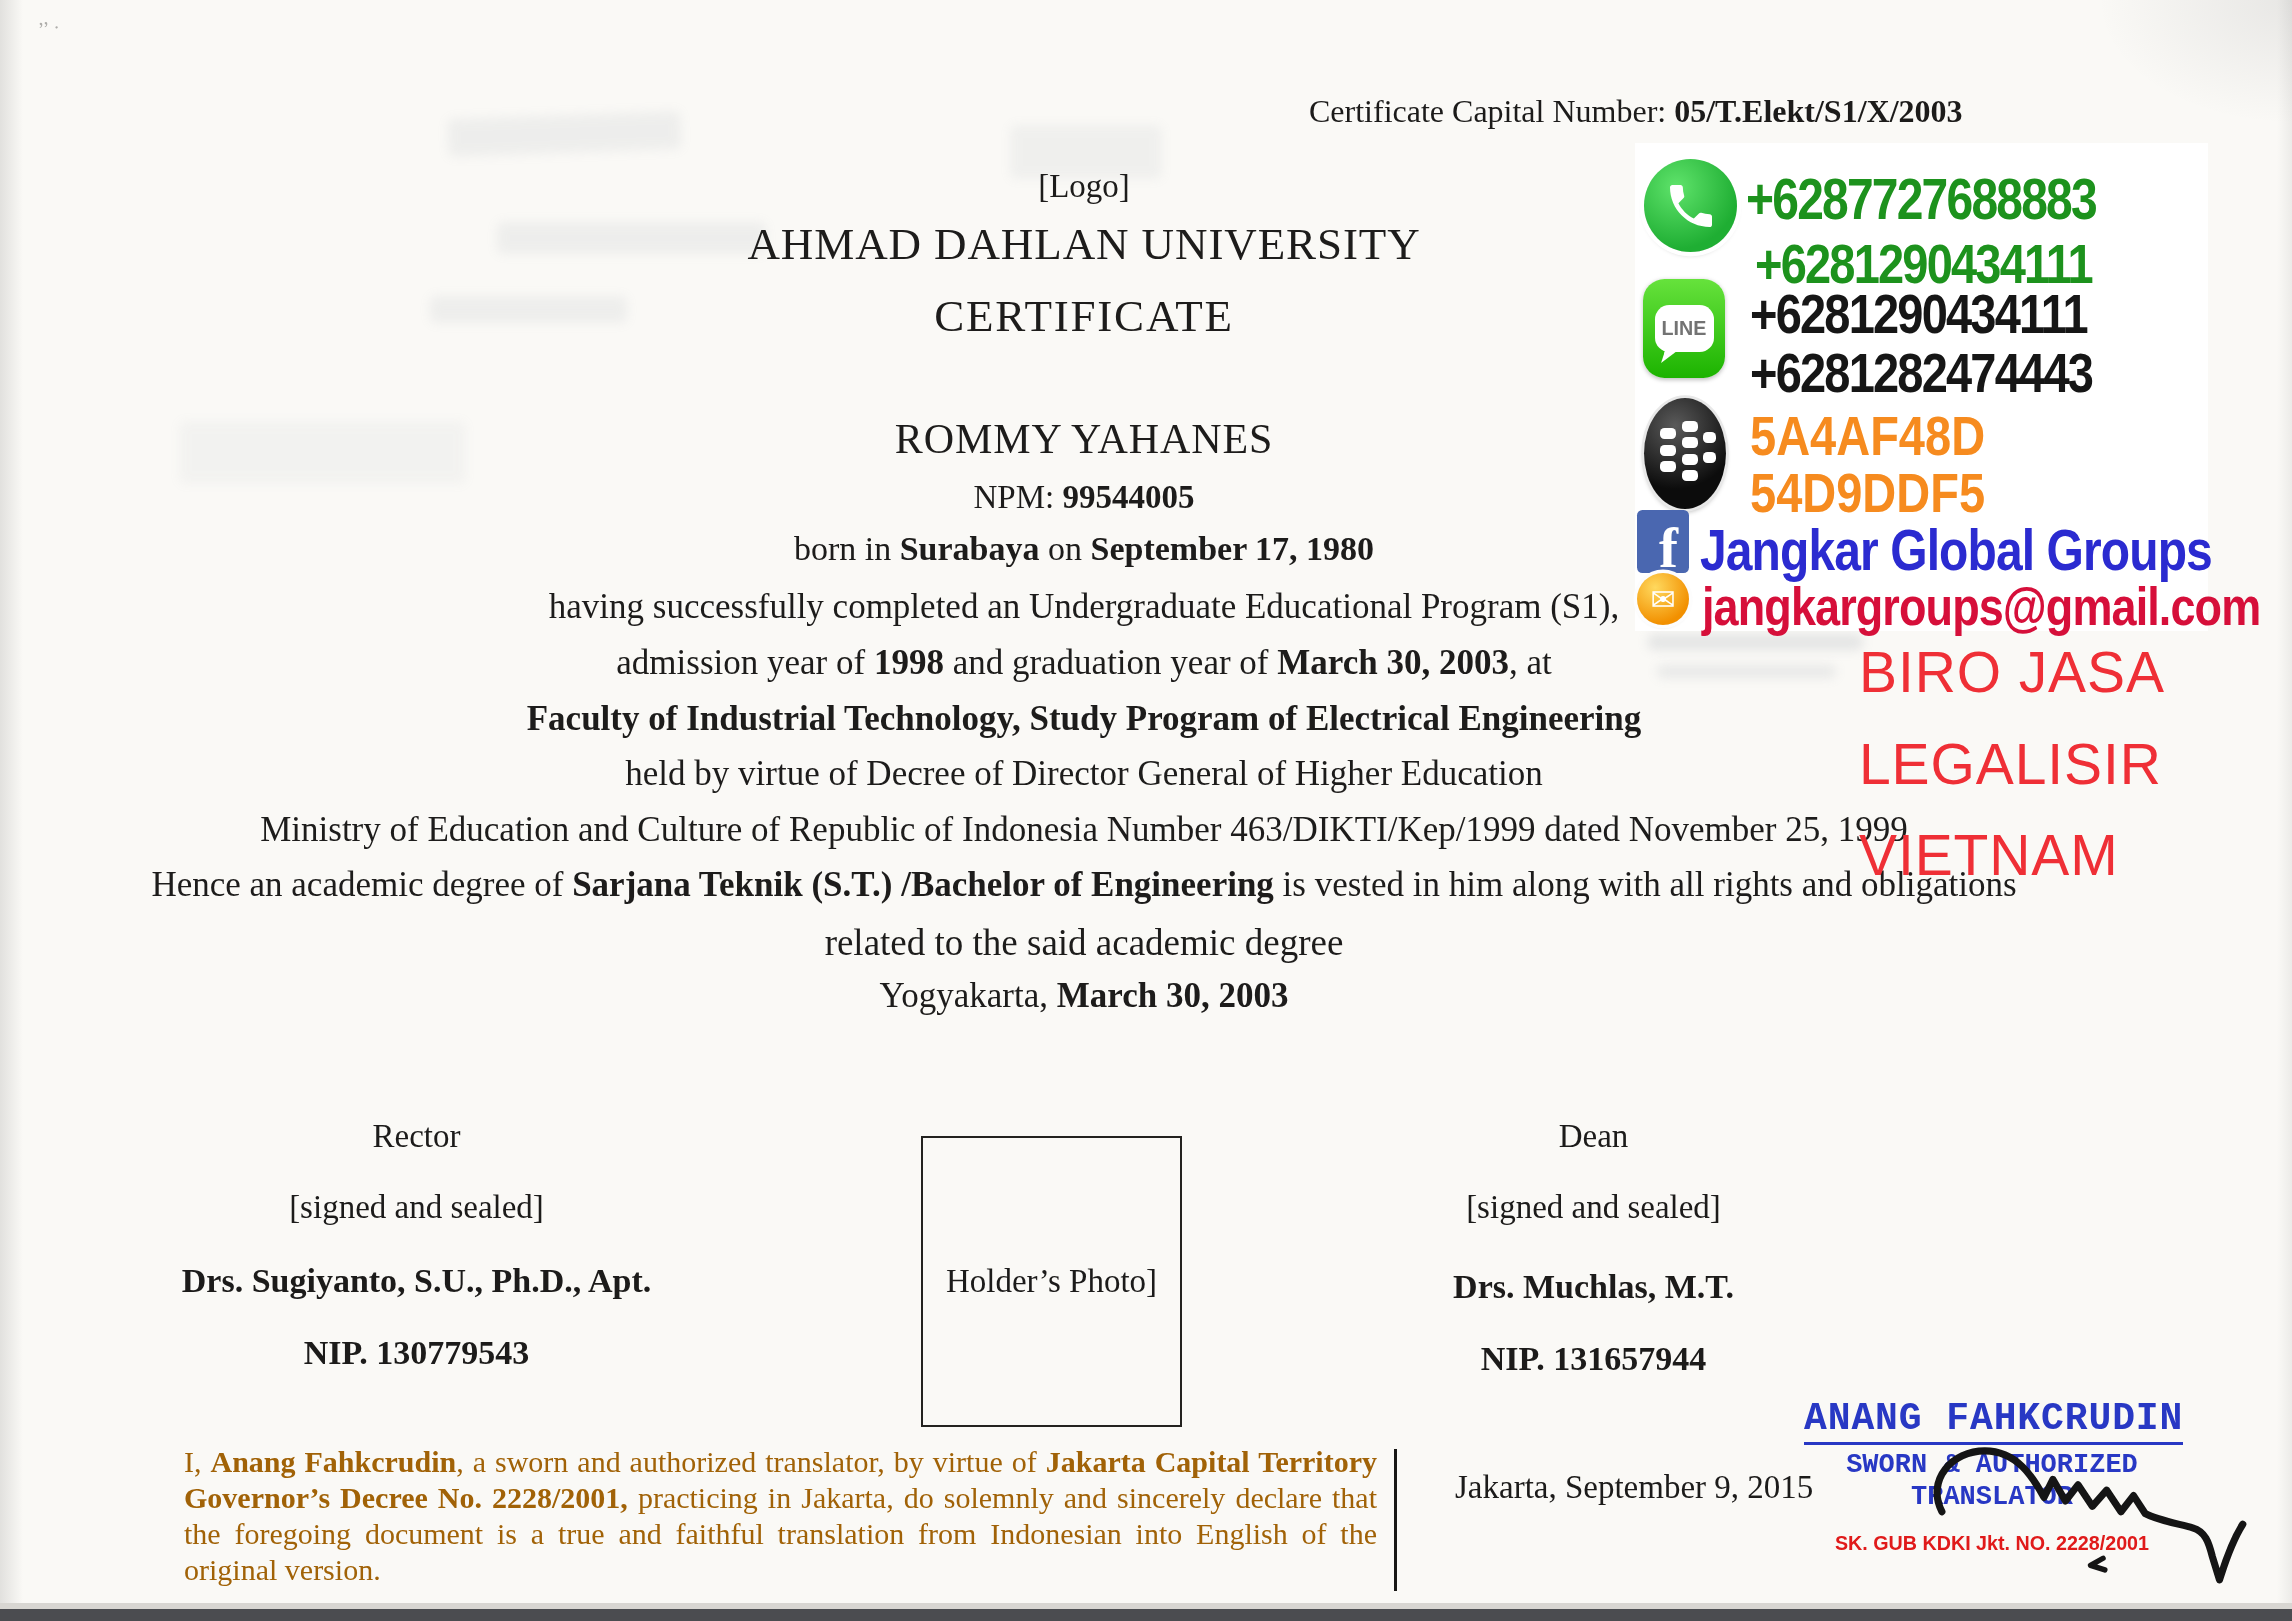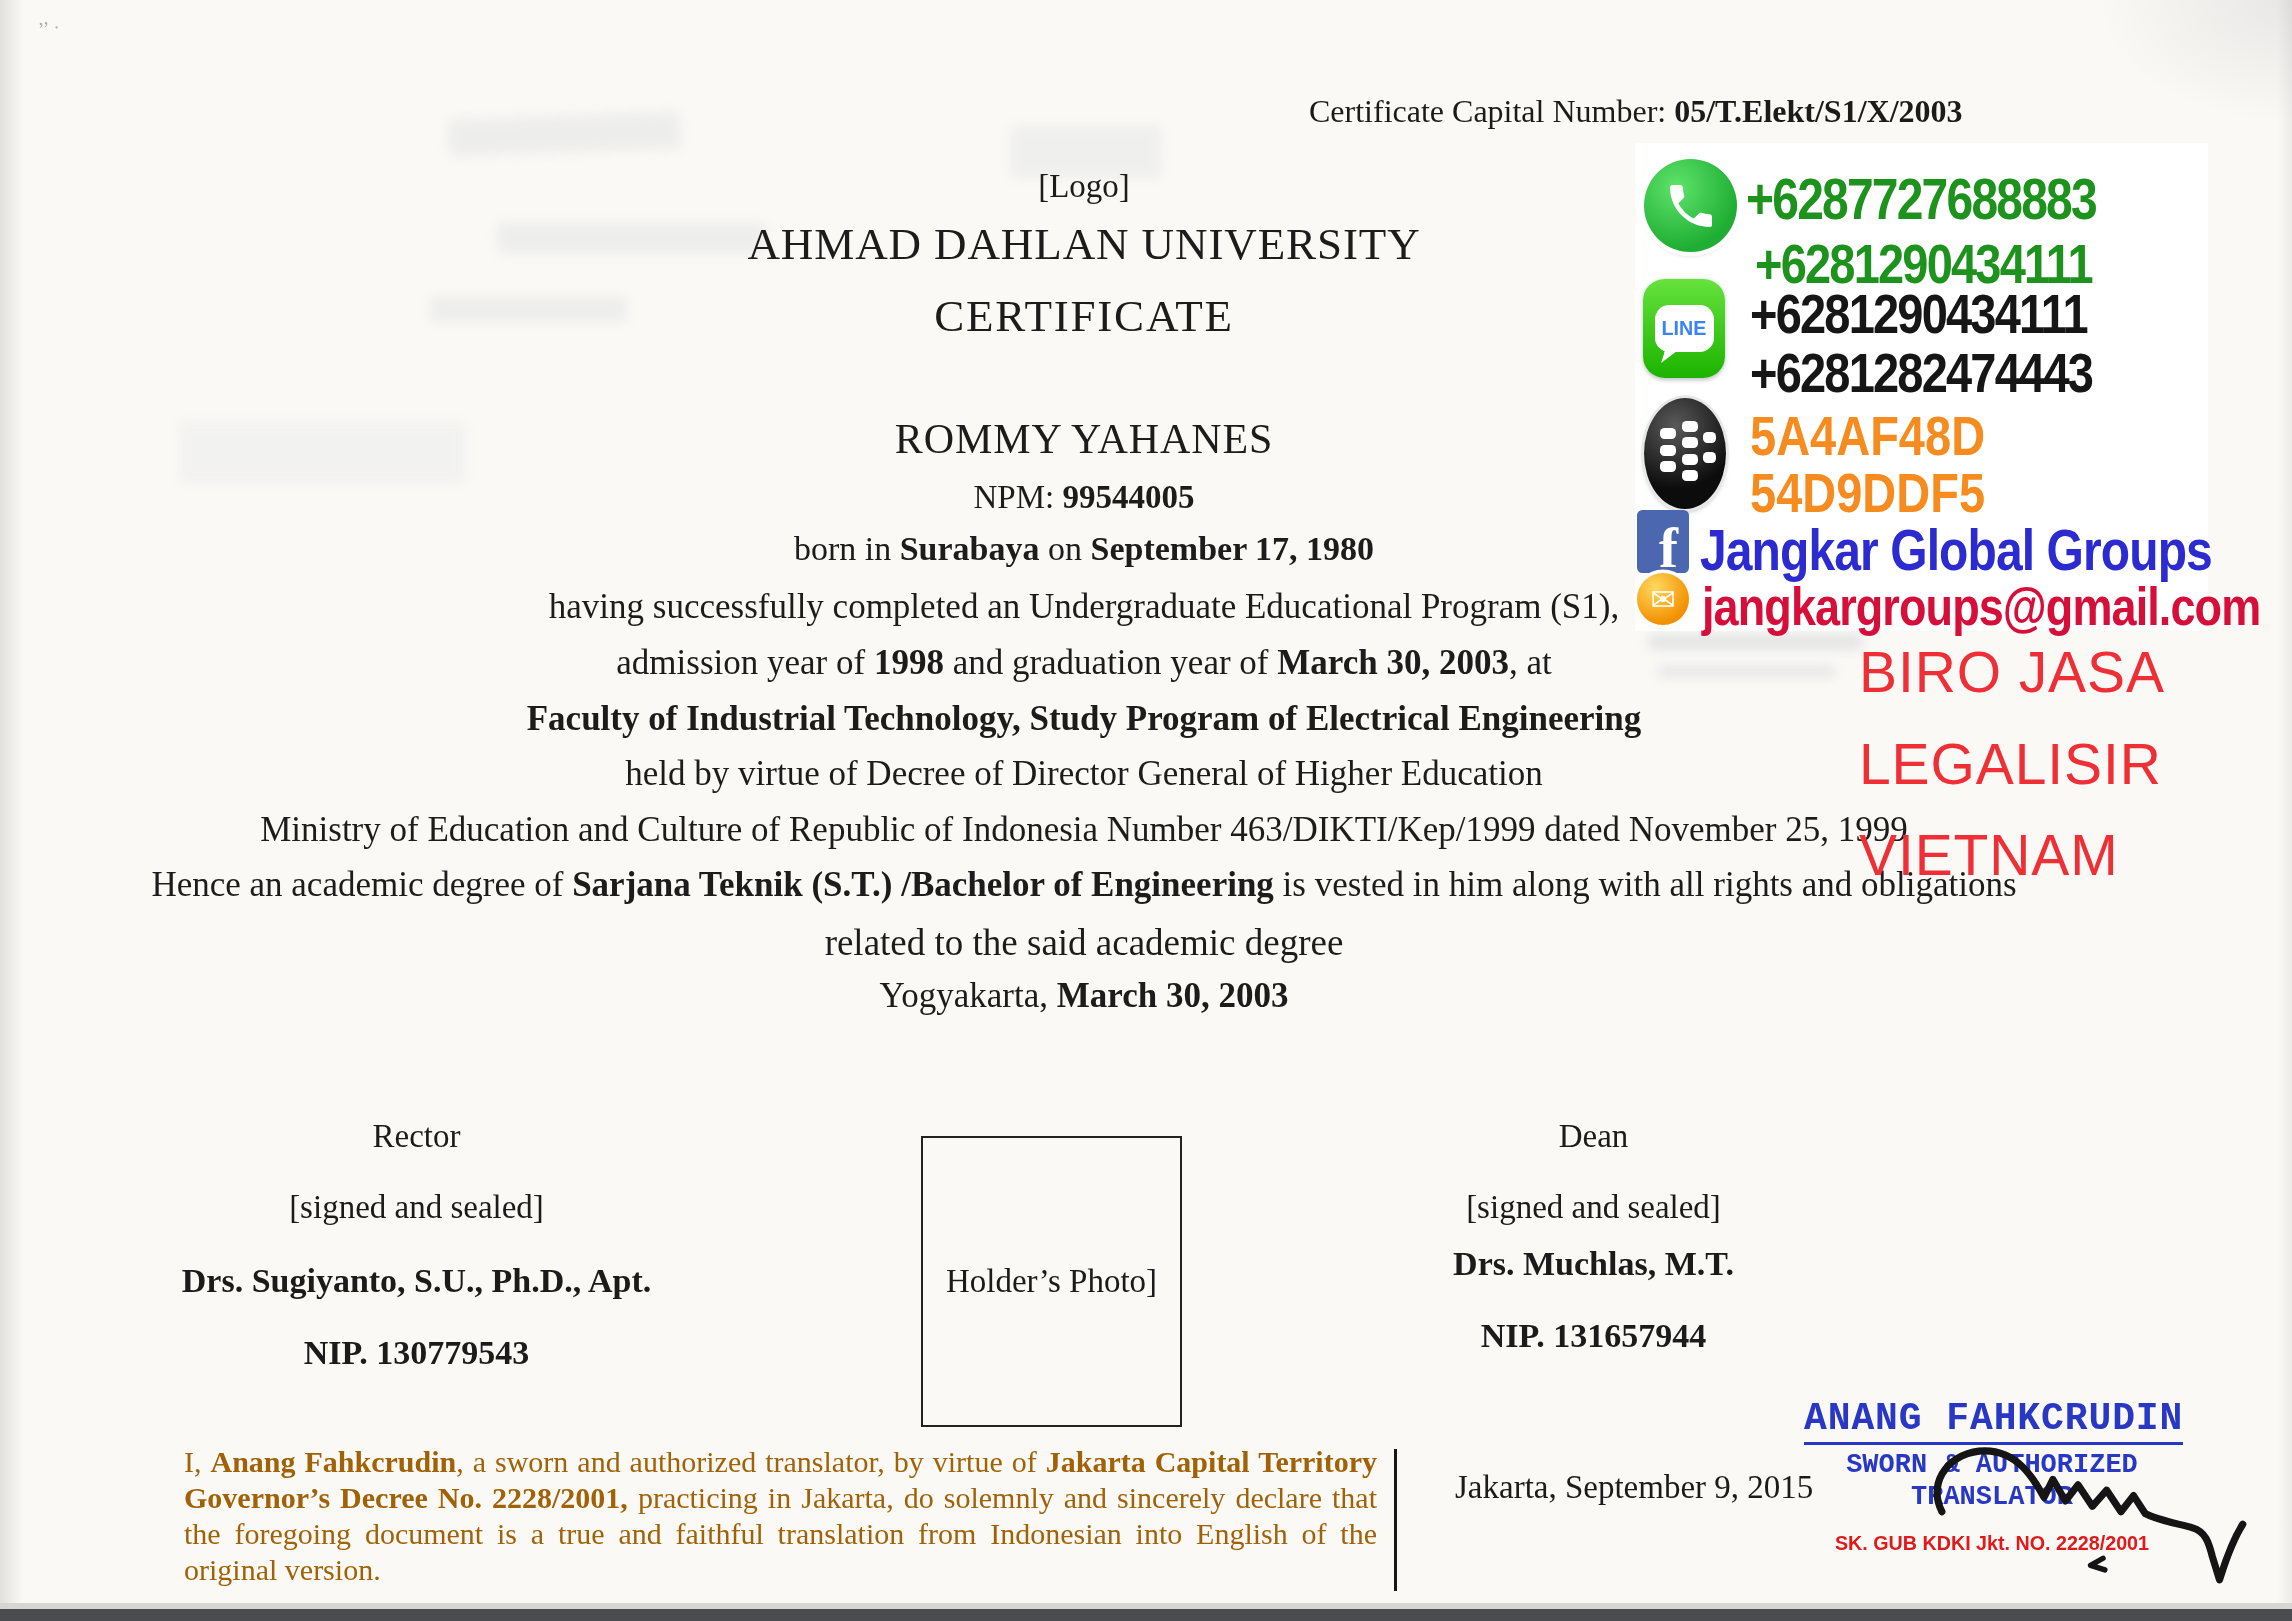--- a/index.html
+++ b/index.html
@@ -26,21 +26,21 @@
   .panel{left:1635px;top:143px;width:573px;height:488px;background:#ffffff;}
   .imp{position:absolute;font-family:"Liberation Sans",sans-serif;font-weight:700;letter-spacing:-1.8px;transform:scaleY(1.18);transform-origin:top left;white-space:nowrap;}
   .wa-icon{left:1644px;top:159px;width:93px;height:93px;border-radius:50%;
     background:radial-gradient(circle at 35% 30%,#5fe36b,#1fae33 70%);
     box-shadow:0 0 0 4.5px #fff,0 2.7px 5.4px rgba(0,0,0,.25);display:flex;align-items:center;justify-content:center;}
   .line-icon{left:1643px;top:279px;width:82px;height:99px;border-radius:21.5px;
     background:linear-gradient(#66e23c,#1cb300);box-shadow:0 1.8px 4.5px rgba(0,0,0,.25);
     display:flex;align-items:center;justify-content:center;}
   .line-bubble{width:59px;height:47px;background:#fff;border-radius:14.3px;display:flex;align-items:center;justify-content:center;position:relative;}
   .line-bubble:after{content:"";position:absolute;left:9px;bottom:-10.7px;width:0;height:0;border:9px solid transparent;border-top-color:#fff;border-left-color:#fff;transform:skewX(-18deg);}
-  .line-txt{font-family:"Liberation Sans",sans-serif;font-weight:700;font-size:19.7px;color:#3b82f6;letter-spacing:0;}
+  .line-txt{font-family:"Liberation Sans",sans-serif;font-weight:700;font-size:19.7px;color:#737373;letter-spacing:0;}
   .bbm-icon{left:1644px;top:398px;width:82px;height:111px;border-radius:50%;
     background:radial-gradient(circle at 38% 25%,#5a5a5a,#0c0c0c 65%);
     box-shadow:0 0 0 2.7px #e8e8e8,0 2.7px 5.4px rgba(0,0,0,.3);}
   .bb-seg{position:absolute;background:#fff;border-radius:4.5px;}
   .fb-icon{left:1637px;top:510px;width:52px;height:63px;border-radius:5.4px;background:#4a67b0;color:#fff;
     font-family:"Liberation Serif",serif;font-weight:700;font-size:57px;line-height:57px;text-align:center;overflow:hidden;}
   .em-icon{left:1637px;top:573px;width:52px;height:52px;border-radius:50%;
     background:radial-gradient(circle at 35% 28%,#ffd95e,#f29000 72%);
     box-shadow:0 0 0 3.6px #fdfdfd,0 1.8px 3.6px rgba(0,0,0,.25);
     display:flex;align-items:center;justify-content:center;color:#fff;font-size:30px;}
@@ -109,21 +109,21 @@
     <div style="font-size:34px;font-weight:bold;margin-top:34px;">NIP. 130779543</div>
   </div>
 
   <div class="abs photo-box">
     <span>Holder’s Photo]</span>
   </div>
 
   <div class="sigblock" style="left:1325px;top:1118px;">
     <div style="font-size:33px;">Dean</div>
     <div style="font-size:33px;margin-top:34px;">[signed and sealed]</div>
-    <div style="font-size:34px;font-weight:bold;margin-top:19px;">Drs. Muchlas, M.T.</div>
+    <div style="font-size:34px;font-weight:bold;margin-top:42px;">Drs. Muchlas, M.T.</div>
     <div style="font-size:34px;font-weight:bold;margin-top:34px;">NIP. 131657944</div>
   </div>
 
   <div class="abs para">
     <span>I, </span><b>Anang Fahkcrudin</b><span>, a sworn and authorized translator, by virtue of </span><b>Jakarta Capital Territory Governor’s Decree No. 2228/2001,</b><span> practicing in Jakarta, do solemnly and sincerely declare that the foregoing document is a true and faithful translation from Indonesian into English of the original version.</span>
   </div>
   <div class="abs vline"></div>
   <div class="abs nw" style="left:1455px;top:1469px;font-size:33px;">Jakarta, September 9, 2015</div>
 
   <div class="stamp">

